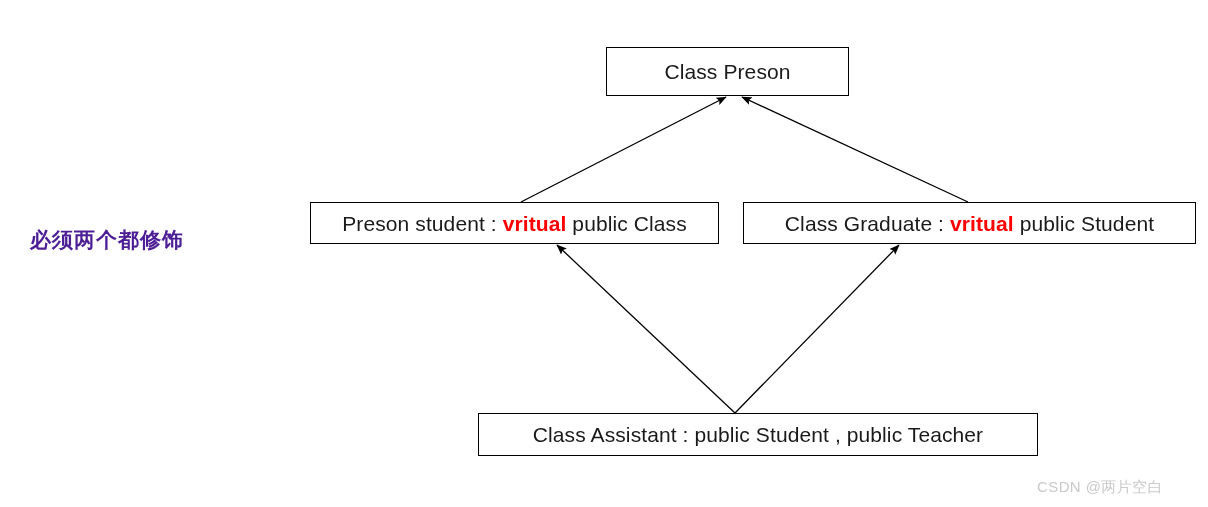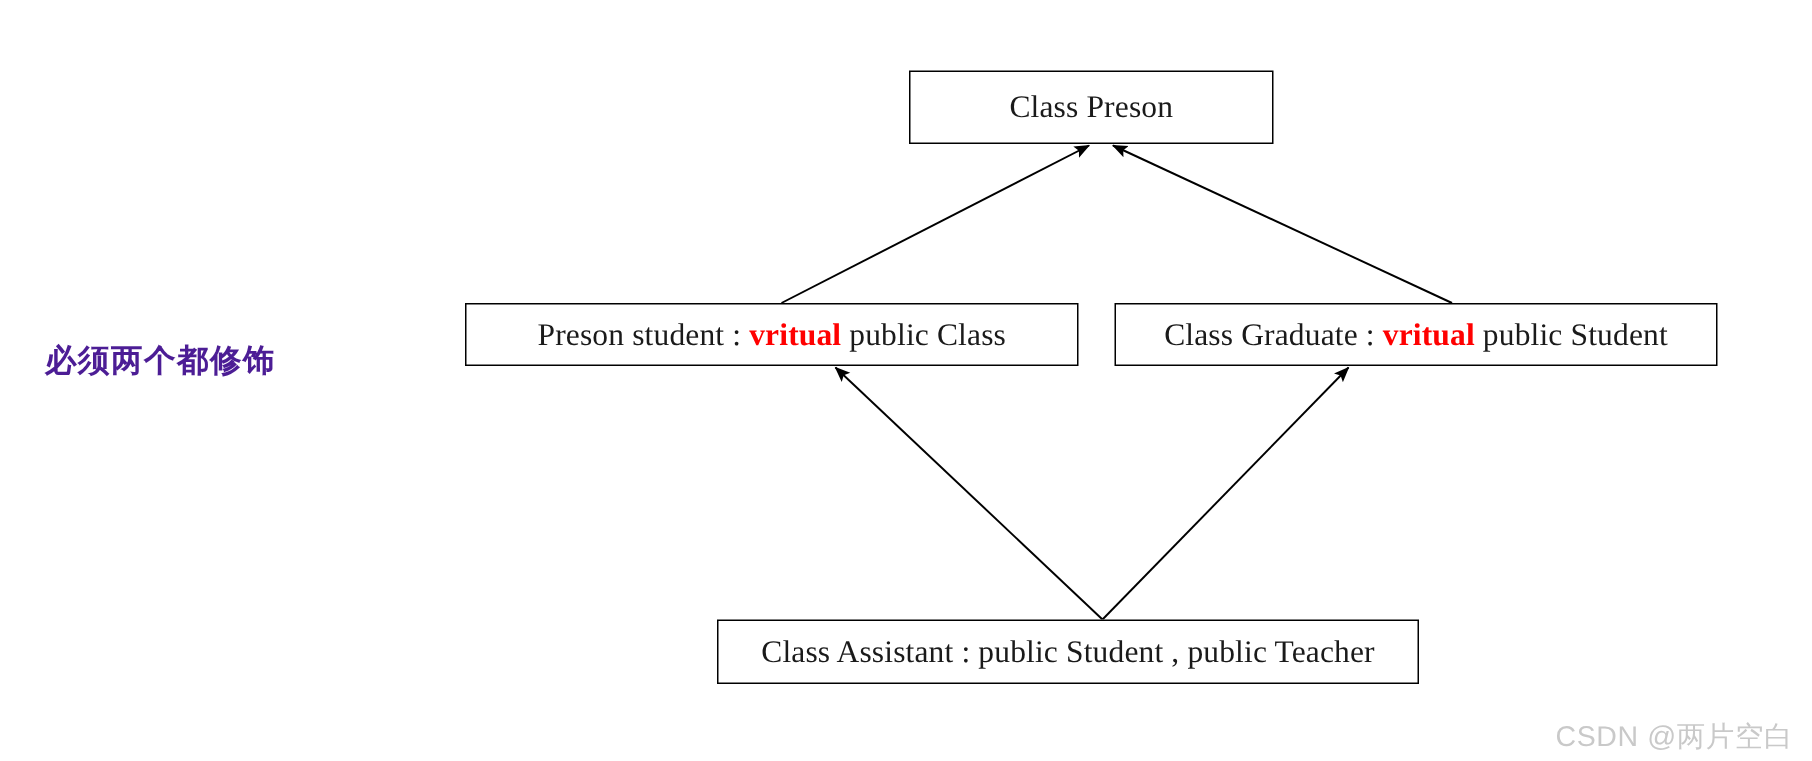--- a/index.html
+++ b/index.html
@@ -21,21 +21,20 @@
     position: absolute;
     box-sizing: border-box;
     border: 1px solid #000000;
     background: #ffffff;
     display: flex;
     align-items: center;
     justify-content: center;
     white-space: nowrap;
     color: #1a1a1a;
     z-index: 3;
-    font-family: Liberation Serif, serif;
   }
   .box-text {
     font-size: 21px;
     line-height: 1;
     letter-spacing: 0.1px;
   }
   .kw-virtual {
     color: #ff0000;
     font-weight: bold;
     margin-top: 28px;
@@ -48,27 +47,27 @@
   }
   #box-student {
     left: 310px;
     top: 202px;
     width: 409px;
     height: 42px;
   }
   #box-graduate {
     left: 743px;
     top: 202px;
-    width: 402px;
+    width: 453px;
     height: 42px;
   }
   #box-assistant {
     left: 478px;
     top: 413px;
-    width: 468px;
+    width: 560px;
     height: 43px;
   }
   #box-student .box-text,
   #box-graduate .box-text {
     padding: 0 5px;
   }
   #arrows {
     position: absolute;
     left: 0;
     top: 0;
@@ -84,21 +83,21 @@
     font-weight: bold;
     color: #4c1d95;
     white-space: nowrap;
     letter-spacing: 1px;
     margin-top: 20px;
   }
   #watermark {
     position: absolute;
     left: 1037px;
     top: 478px;
-    font-size: 19px;
+    font-size: 15px;
     color: #c9c9c9;
     white-space: nowrap;
     letter-spacing: 0.4px;
   }
 </style>
 </head>
 <body>
 
 <div id="canvas">
 

